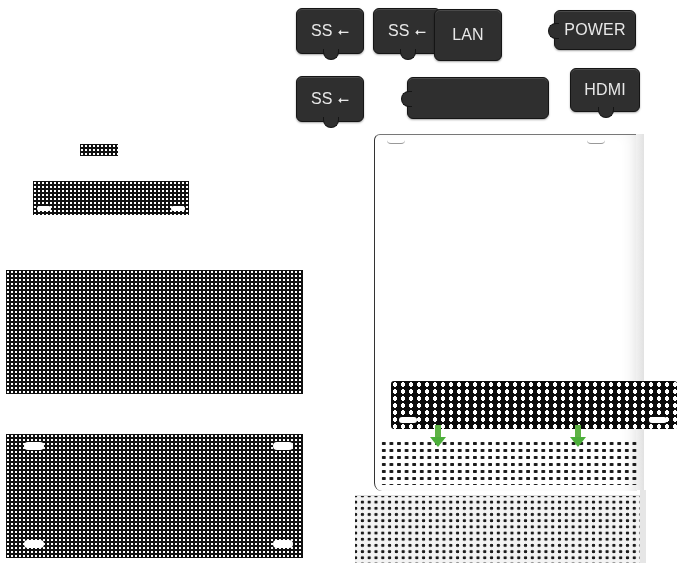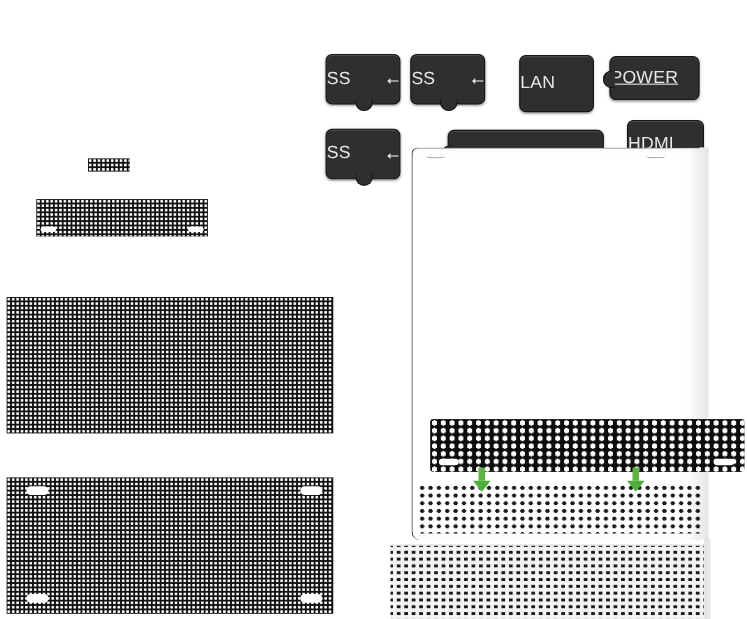--- a/index.html
+++ b/index.html
@@ -2,22 +2,22 @@
 <html><head>
 <meta charset="utf-8">
 <style>
   html, body { margin:0; padding:0; background:#ffffff; }
   body { width:679px; height:563px; position:relative; overflow:hidden;
          font-family:"Liberation Sans", sans-serif; }
 
   
   .plug { position:absolute; background:#2f2f2f; border-radius:6px;
           border:1px solid #151515; box-shadow: inset 0 1px 0 #4a4a4a, 0 1px 2px rgba(0,0,0,.35);
-          color:#e8e8e8; display:flex; align-items:center; justify-content:space-between;
-          font-size:16px; letter-spacing:0.2px;margin-top:41px; }
+          color:#e8e8e8; display:flex; align-items:center; justify-content:center;
+          font-size:16px; letter-spacing:0.2px; }
   .tab-bottom::after { content:""; position:absolute; left:50%; bottom:-7px; width:14px; height:10px;
           margin-left:-7px; background:#2f2f2f; border-radius:0 0 8px 8px; border:1px solid #151515; border-top:none; }
   .tab-left::before { content:""; position:absolute; top:50%; left:-7px; width:10px; height:14px;
           margin-top:-7px; background:#2f2f2f; border-radius:8px 0 0 8px; border:1px solid #151515; border-right:none; }
   .usb { display:inline-block; margin-left:5px; font-size:14px; }
 
   
   .mesh { position:absolute; background-color:#111;
           background-image: radial-gradient(circle, #ffffff 0 1.1px, transparent 1.3px);
           background-size:4px 4px; }
@@ -50,24 +50,24 @@
 <body>
 
 <div class="plug tab-bottom" style="left:296px;top:8px;width:66px;height:44px;">
   <span>SS</span>
   <span class="usb">⭠</span>
 </div>
 <div class="plug tab-bottom" style="left:373px;top:8px;width:66px;height:44px;">
   <span>SS</span>
   <span class="usb">⭠</span>
 </div>
-<div class="plug" style="left:472px;top:9px;width:66px;height:50px;">
+<div class="plug" style="left:434px;top:9px;width:66px;height:50px;">
   <span>LAN</span>
 </div>
-<div class="plug tab-left" style="left:554px;top:10px;width:80px;height:38px;text-decoration:underline;">
+<div class="plug tab-left" style="left:554px;top:10px;width:80px;height:38px;">
   <span>POWER</span>
 </div>
 <div class="plug tab-bottom" style="left:296px;top:76px;width:66px;height:44px;">
   <span>SS</span>
   <span class="usb">⭠</span>
 </div>
 <div class="plug tab-left" style="left:407px;top:77px;width:140px;height:40px;"></div>
 <div class="plug tab-bottom" style="left:570px;top:68px;width:68px;height:42px;">
   <span>HDMI</span>
 </div>

